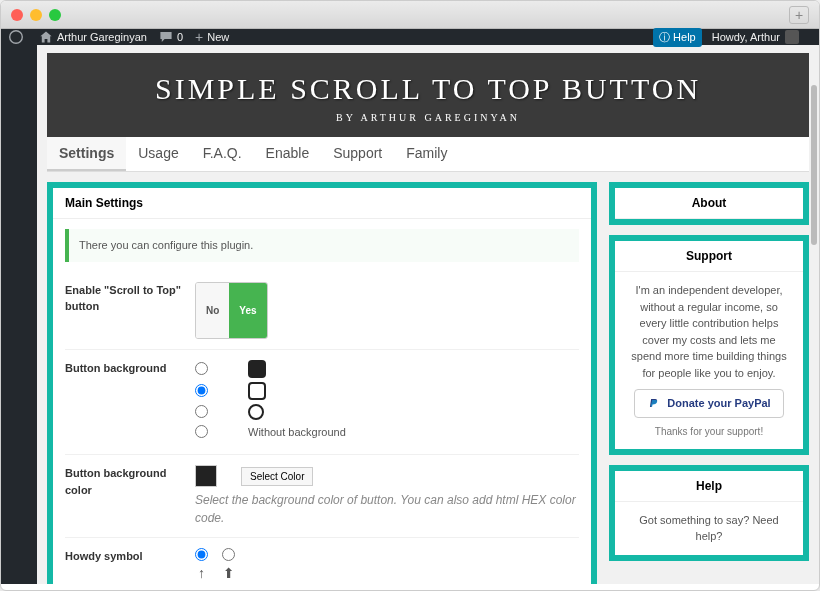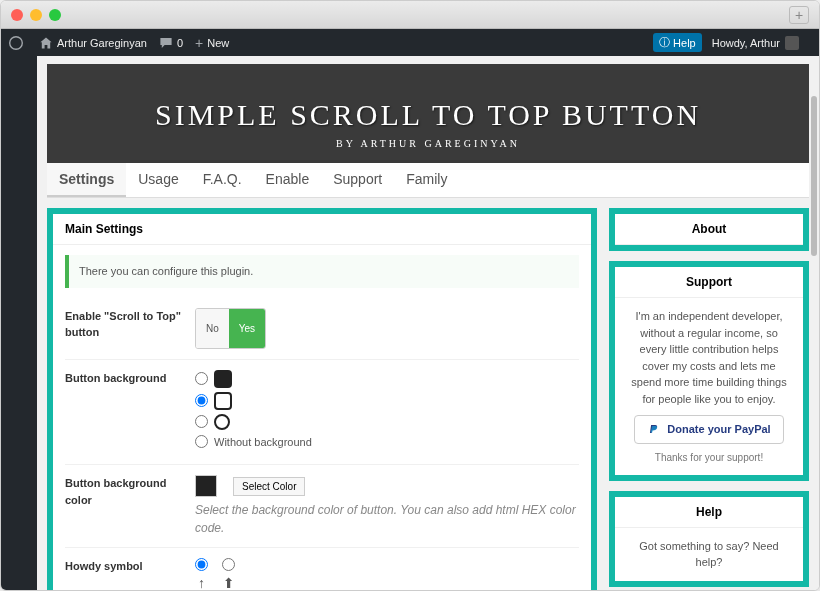--- a/index.html
+++ b/index.html
@@ -4,32 +4,32 @@
 <style>
 * { margin: 0; padding: 0; box-sizing: border-box; }
 body { font-family: -apple-system, Helvetica, Arial, sans-serif; background: #f5f5f5; }
 
 .browser-window { width: 820px; height: 591px; background: #fff; border: 1px solid #ccc; border-radius: 6px; overflow: hidden; box-shadow: 0 4px 20px rgba(0,0,0,0.15); margin: 0 auto; position: relative; }
 .titlebar { height: 28px; background: linear-gradient(#ebebeb,#d7d7d7); display: flex; align-items: center; padding: 0 10px; border-bottom: 1px solid #bbb; }
 .tl-dot { width: 12px; height: 12px; border-radius: 50%; margin-right: 7px; }
 .tl-red { background: #ff5f57; } .tl-yellow { background: #ffbd2e; } .tl-green { background: #28c940; }
 .tl-plus { margin-left: auto; width: 20px; height: 18px; border: 1px solid #bbb; border-radius: 3px; text-align: center; font-size: 14px; color: #888; line-height: 16px; }
 
-.wp-adminbar { height: 27px; background: #23282d; color: #eee; display: flex; align-items: center; font-size: 11px; padding: 0 8px; }
+.wp-adminbar { height: 16px; background: #23282d; color: #eee; display: flex; align-items: center; font-size: 11px; padding: 0 8px; }
 .wp-adminbar .ab-item { display: flex; align-items: center; margin-right: 12px; cursor: pointer; }
 .wp-adminbar .ab-item svg, .wp-adminbar .ab-item .dashicon { width: 14px; height: 14px; margin-right: 4px; fill: #a0a5aa; }
 .wp-adminbar .ab-right { margin-left: auto; display: flex; align-items: center; }
 .wp-adminbar .help { color: #fff; background: #0073aa; padding: 2px 6px; border-radius: 3px; margin-right: 10px; display:flex; align-items:center; }
 .wp-adminbar .avatar { width: 14px; height: 14px; background: #555; border-radius: 2px; margin-left: 5px; }
 
 .wp-body { display: flex; height: calc(591px - 28px - 24px); background: #f1f1f1; }
 .wp-sidebar { width: 36px; background: #23282d; }
 .wp-content { flex: 1; overflow: auto; position: relative; }
 
-.banner { background: #3a3a3a; color: #fff; text-align: center; padding: 34px 10px 14px; margin: 8px 10px 0; font-family: Georgia, 'Times New Roman', serif; }
+.banner { background: #3a3a3a; color: #fff; text-align: center; padding: 19px 10px 14px; margin: 8px 10px 0; font-family: Georgia, 'Times New Roman', serif; }
 .banner h1 { font-size: 30px; letter-spacing: 3px; font-weight: 400; text-shadow: 1px 1px 2px rgba(0,0,0,0.6); }
 .banner .byline { font-size: 10px; letter-spacing: 3px; margin-top: 6px; }
 
 .tabs { display: flex; margin: 0 10px; background: #fff; border-bottom: 1px solid #ddd; font-size: 14px; }
 .tabs .tab { padding: 8px 12px; color: #555; cursor: pointer; }
 .tabs .tab.active { background: #f7f7f7; border-bottom: 2px solid #ccc; font-weight: 600; }
 
 .columns { display: flex; margin: 10px; gap: 12px; align-items: flex-start; }
 .main-col { flex: 1; }
 .side-col { width: 200px; }
@@ -41,31 +41,31 @@
 .main-col .postbox .inside { text-align: left; }
 
 .notice { border-left: 4px solid #46b450; background: #f7fcf8; padding: 8px 10px; font-size: 11px; color: #555; margin-bottom: 10px; }
 
 .field-row { display: flex; padding: 10px 0; border-bottom: 1px solid #f0f0f0; font-size: 11px; }
 .field-row:last-child { border-bottom: none; }
 .field-label { width: 130px; font-weight: 600; color: #333; }
 .field-control { flex: 1; }
 
 .toggle { display: inline-flex; border-radius: 3px; overflow: hidden; border: 1px solid #ccc; font-size: 10px; }
-.toggle span { padding: 12px 10px; cursor: pointer; background: #f7f7f7; }
+.toggle span { padding: 20px 10px; cursor: pointer; background: #f7f7f7; font-weight: bold; }
 .toggle span.on { background: #46b450; color: #fff; }
 
-.radio-list label { display: flex; align-items: center; margin-bottom: 4px; font-size: 11px; cursor: pointer; }
+.radio-list label { display: flex; align-items: center; margin-bottom: 4px; font-size: 11px; cursor: pointer; gap: 34px; }
 .radio-list input { margin-right: 6px; }
 .swatch { width: 18px; height: 18px; border-radius: 4px; display: inline-block; }
 .swatch-black { background: #222; }
 .swatch-outline { background: #fff; border: 2px solid #222; }
 .swatch-circle { width: 16px; height: 16px; border: 2px solid #222; border-radius: 50%; }
 
-.color-row { display: flex; align-items: center; gap: 16px; }
+.color-row { display: flex; align-items: center; gap: 24px; }
 .color-preview { width: 22px; height: 22px; background: #222; border: 1px solid #ccc; }
 .color-btn { font-size: 10px; padding: 3px 8px; border: 1px solid #ccc; background: #f7f7f7; cursor: pointer; }
 .desc { font-size: 12px; color: #888; font-style: italic; margin-top: 4px; }
 
 .donate-btn { display: inline-flex; align-items: center; justify-content: center; background: #fff; border: 1px solid #ccc; border-radius: 4px; padding: 5px 12px; font-size: 11px; font-weight: bold; color: #253b80; cursor: pointer; gap: 6px; }
 .pp-logo { width: 14px; height: 14px; }
 .thanks { font-size: 10px; color: #777; margin-top: 6px; }
 
 .symbol-radios { display: flex; gap: 14px; }
 .symbol-radios label { display:flex; flex-direction:column; align-items:center; font-size:14px; cursor:pointer; }

